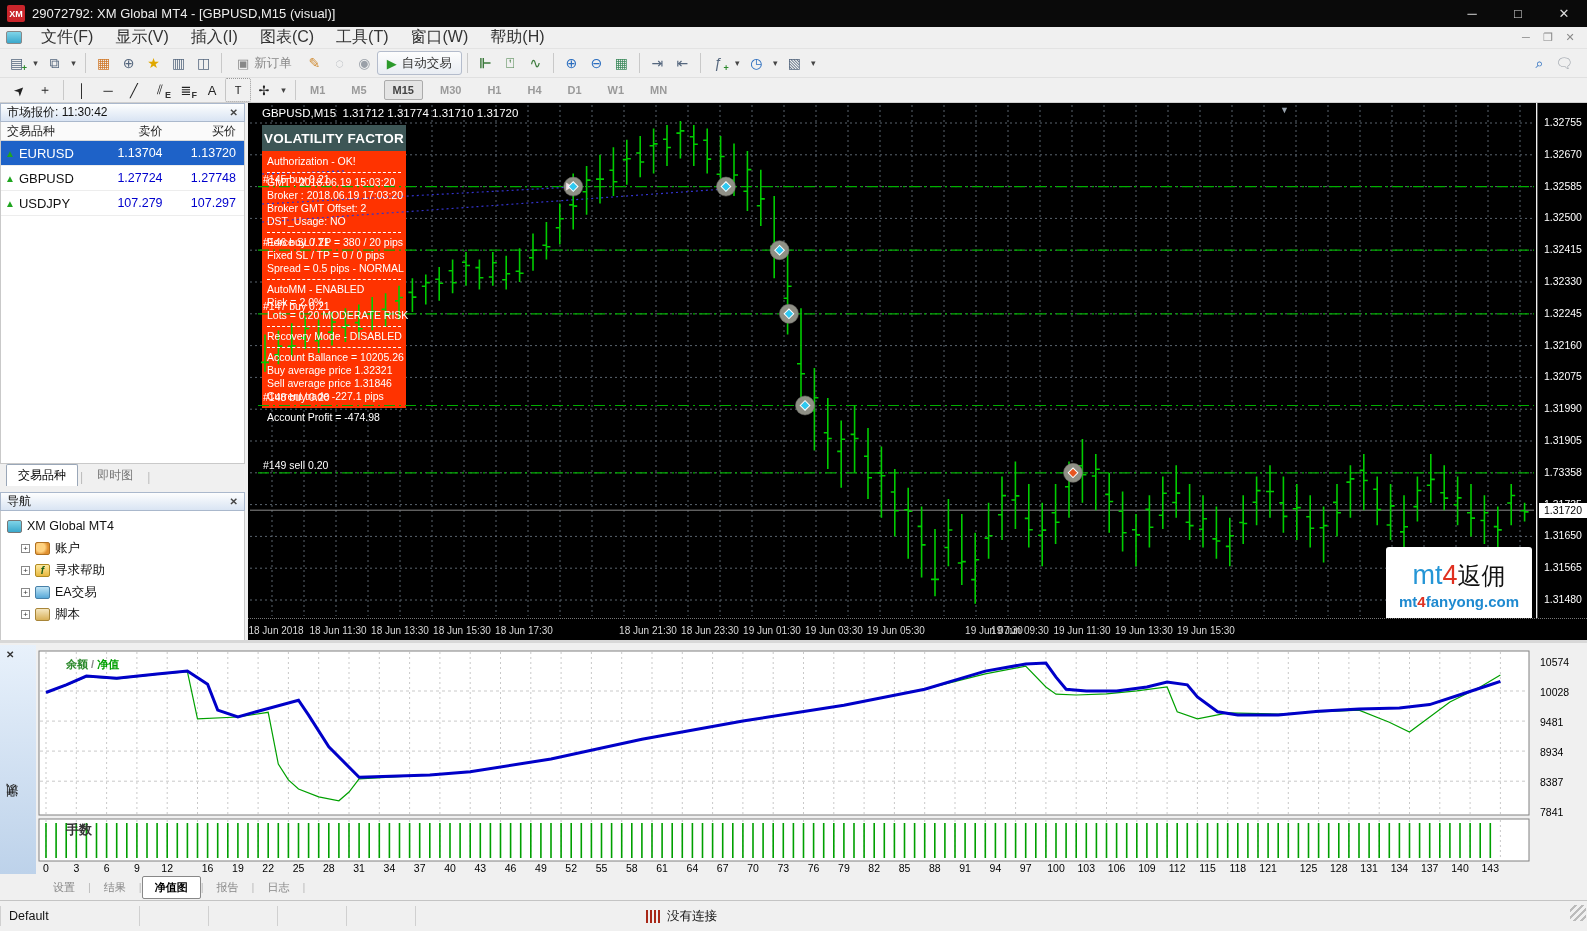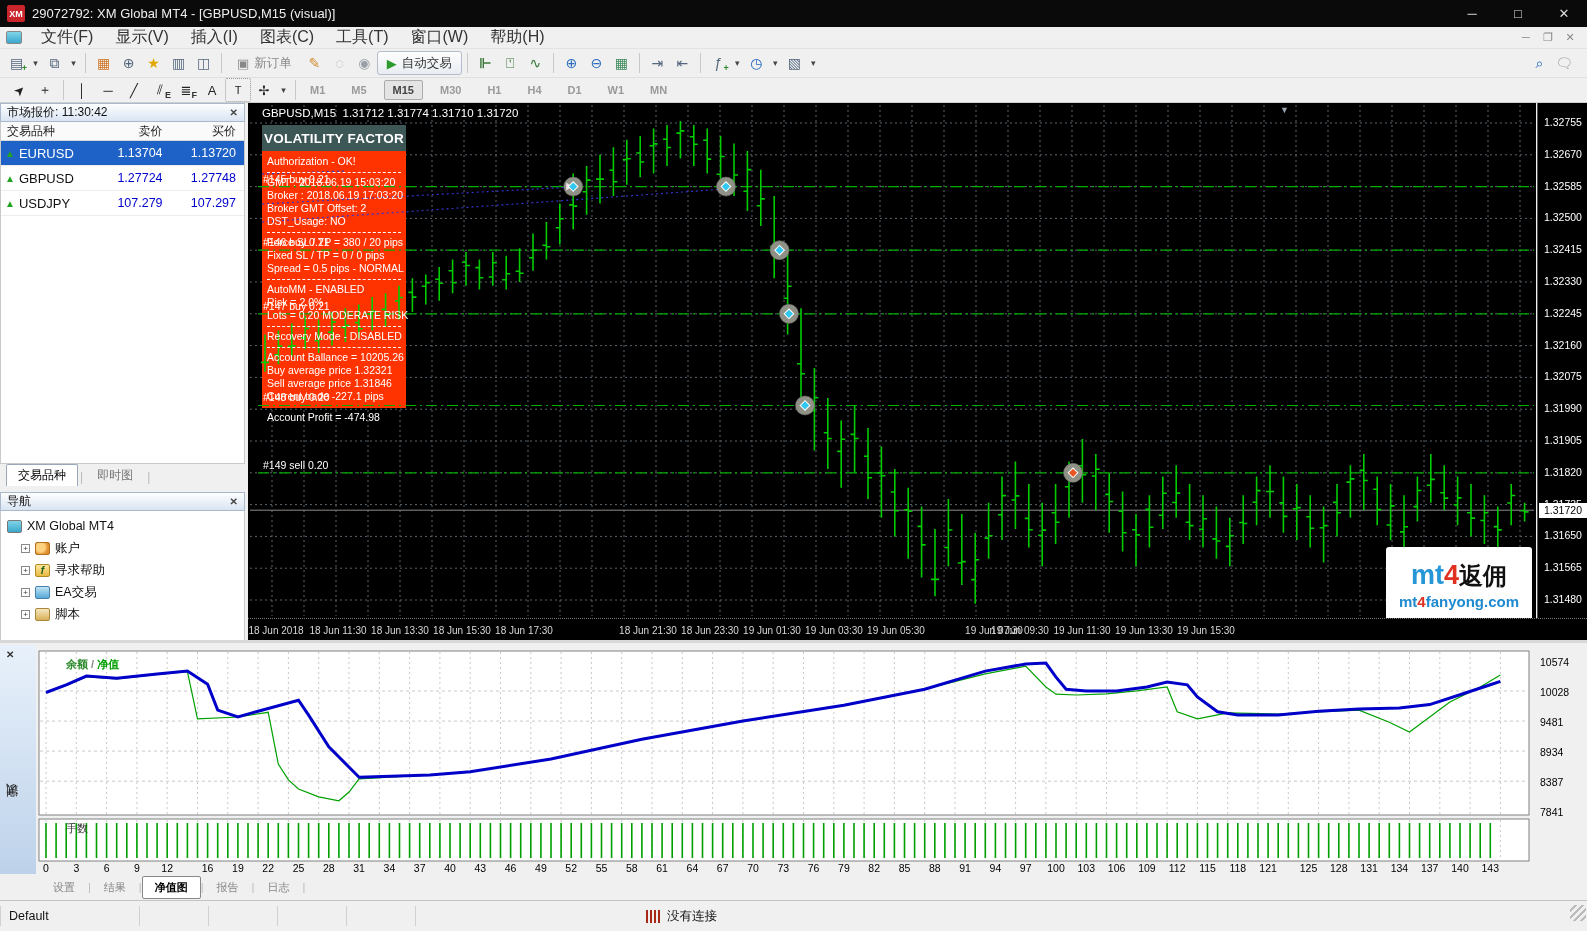--- a/index.html
+++ b/index.html
@@ -80,39 +80,39 @@
   .ea-text{z-index:3;color:#fff}
   .ea-text .ea-head{background:transparent;color:#fff}
   .ea-text .ea-sep{border-top-color:#fff}
   .plot-layer{z-index:2}
   .grid-layer{z-index:0}
   .chart-info{position:absolute;left:14px;top:4px;color:#fff;font-size:11.5px;z-index:4;white-space:pre}
   .trade-label{position:absolute;color:#fff;font-size:10.5px;z-index:4;white-space:nowrap}
   .shift-tri{position:absolute;top:2px;color:#9aa4ae;font-size:9px;z-index:1}
   .watermark{position:absolute;left:1138px;top:444px;width:146px;height:74px;background:#fff;border-radius:3px;
              z-index:4;display:flex;flex-direction:column;align-items:center;justify-content:center;gap:1px}
-  .wm1{font-size:27px;font-weight:bold;line-height:32px}
+  .wm1{font-size:27px;font-weight:normal;line-height:32px}
   .wm1 .b{color:#2596d6}.wm1 .r{color:#e03020}.wm1 .k{color:#111;font-size:24px}
   .wm2{font-size:15px;font-weight:bold;color:#1f8ad0}
   .wm2 .r{color:#e03020}
   .price-axis{left:1537px;top:103px;width:50px;height:515px;background:#000;color:#fff;font-size:10.5px;border-left:1px solid #555}
   .pa-label{position:absolute;left:6px}
   .price-box{position:absolute;left:1px;width:48px;height:15px;background:#fff;color:#000;font-size:10.5px;
              text-align:center;line-height:15px;z-index:5}
   .time-axis{left:248px;top:618px;width:1339px;height:22px;background:#000;color:#d8d8d8;font-size:10px;border-top:1px dotted #777}
   .ta-label{position:absolute;top:6px;width:70px;text-align:center;white-space:nowrap}
   
   .tester{left:0;top:640px;width:1587px;height:234px;background:#f0f0f0;border-top:3px solid #d8d8d8}
   .tester-strip{position:absolute;left:0;top:2px;width:36px;height:229px;background:linear-gradient(180deg,#e8f1fb,#bdd2ea)}
   .tester-x{position:absolute;left:6px;top:6px;color:#333;font-size:10px;font-weight:bold}
   .vtab{position:absolute;left:4px;top:160px;writing-mode:vertical-rl;transform:rotate(180deg);
         font-size:12px;color:#222;letter-spacing:2px}
   .tester svg{position:absolute;left:38px;top:4px}
   .tester-legend{position:absolute;left:66px;top:14px;font-size:11px;font-weight:bold;z-index:2}
-  .lots-label{position:absolute;left:66px;top:178px;font-size:11px;font-weight:normal;color:#333;z-index:2}
+  .lots-label{position:absolute;left:66px;top:178px;font-size:13px;font-weight:bold;color:#333;z-index:2}
   .tester-axis-lab{position:absolute;font-size:10.5px;color:#000;left:1540px}
   
   .tester-tabs{left:0;top:874px;width:1587px;height:26px;background:#f0f0f0;display:flex;align-items:center;padding-left:40px;font-size:11px;color:#888}
   .ttab{padding:3px 12px;border:1px solid transparent}
   .ttab.active{background:#fff;border-color:#888;color:#000;font-weight:bold;border-radius:2px}
   .ttabsep{color:#bbb}
   .statusbar{left:0;top:900px;width:1587px;height:31px;background:#f0f0f0;border-top:1px solid #c4c4c4;
              display:flex;align-items:center;font-size:12.5px;color:#111}
   .sb-sep{width:1px;height:20px;background:#d0d0d0}
   .conn{display:flex;align-items:center;gap:5px}
@@ -482,21 +482,21 @@
     <div class="pa-label" style="top: 44.8px;">1.32670</div>
     <div class="pa-label" style="top: 76.6px;">1.32585</div>
     <div class="pa-label" style="top: 108.4px;">1.32500</div>
     <div class="pa-label" style="top: 140.2px;">1.32415</div>
     <div class="pa-label" style="top: 172px;">1.32330</div>
     <div class="pa-label" style="top: 203.8px;">1.32245</div>
     <div class="pa-label" style="top: 235.6px;">1.32160</div>
     <div class="pa-label" style="top: 267.4px;">1.32075</div>
     <div class="pa-label" style="top: 299.2px;">1.31990</div>
     <div class="pa-label" style="top: 331px;">1.31905</div>
-    <div class="pa-label" style="top: 362.8px;">1.31820</div>
+    <div class="pa-label" style="top: 362.8px;">1.73358</div>
     <div class="pa-label" style="top: 394.6px;">1.31735</div>
     <div class="pa-label" style="top: 426.4px;">1.31650</div>
     <div class="pa-label" style="top: 458.2px;">1.31565</div>
     <div class="pa-label" style="top: 490px;">1.31480</div>
     <div class="price-box" style="top: 400.214px;">1.31720</div>
   </div>
 
 <div class="abs time-axis" id="time-axis">
     <div class="ta-label" style="left: -7px;">18 Jun 2018</div>
     <div class="ta-label" style="left: 55px;">18 Jun 11:30</div>

